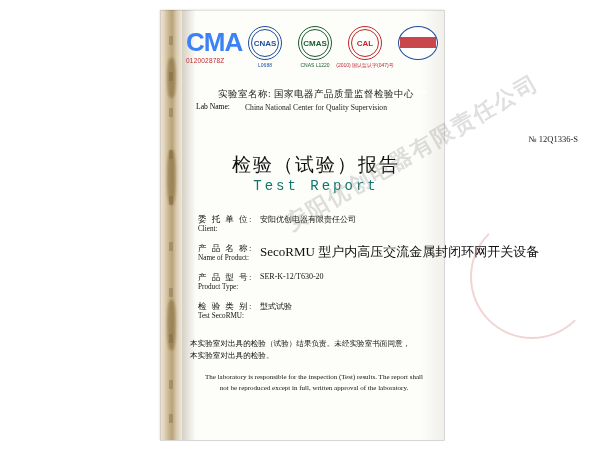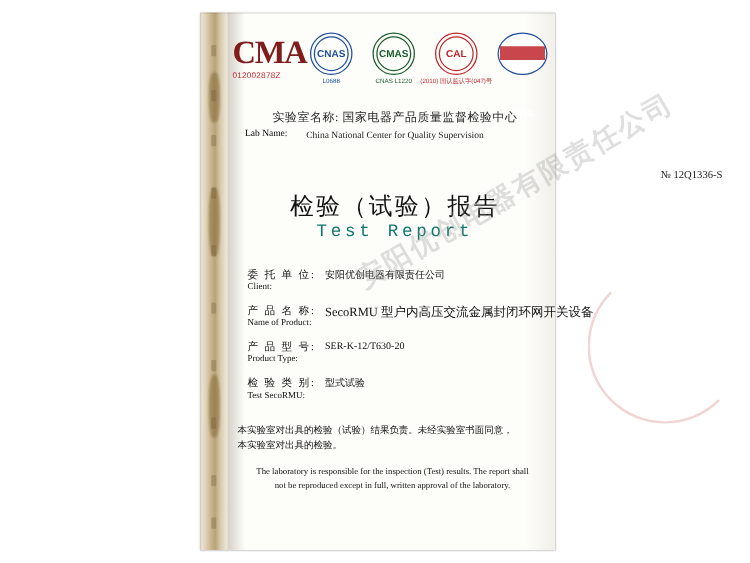--- a/index.html
+++ b/index.html
@@ -89,24 +89,24 @@
     top: 26px;
     width: 254px;
     height: 46px;
   }
   .logo {
     position: absolute;
     top: 0;
   }
   .cma-wrap { left: 0px; top: 2px; }
   .cma-text {
-    font-family: Liberation Serif, serif;
+    font-family: Liberation Sans, sans-serif;
     font-weight: bold;
     font-size: 26px;
-    color: #7f1d1d;
+    color: #3b82f6;
     letter-spacing: -1px;
     line-height: 28px;
   }
   .cma-code {
     font-size: 6.5px;
     color: #c0272d;
     font-family: "Liberation Sans", sans-serif;
     letter-spacing: .2px;
     margin-top: 1px;
     white-space: nowrap;
@@ -272,21 +272,21 @@
     white-space: nowrap;
   }
   .field .val {
     position: absolute;
     left: 62px;
     top: 0;
     font-size: 8px;
     color: #111;
     white-space: nowrap;
   }
-  .field.wide .val { font-size: 10px; }
+  .field.wide .val { font-size: 13px; }
 
   
   .note-cn {
     position: absolute;
     left: 190px;
     top: 338px;
     width: 248px;
     font-size: 7.6px;
     line-height: 12px;
     color: #111;

